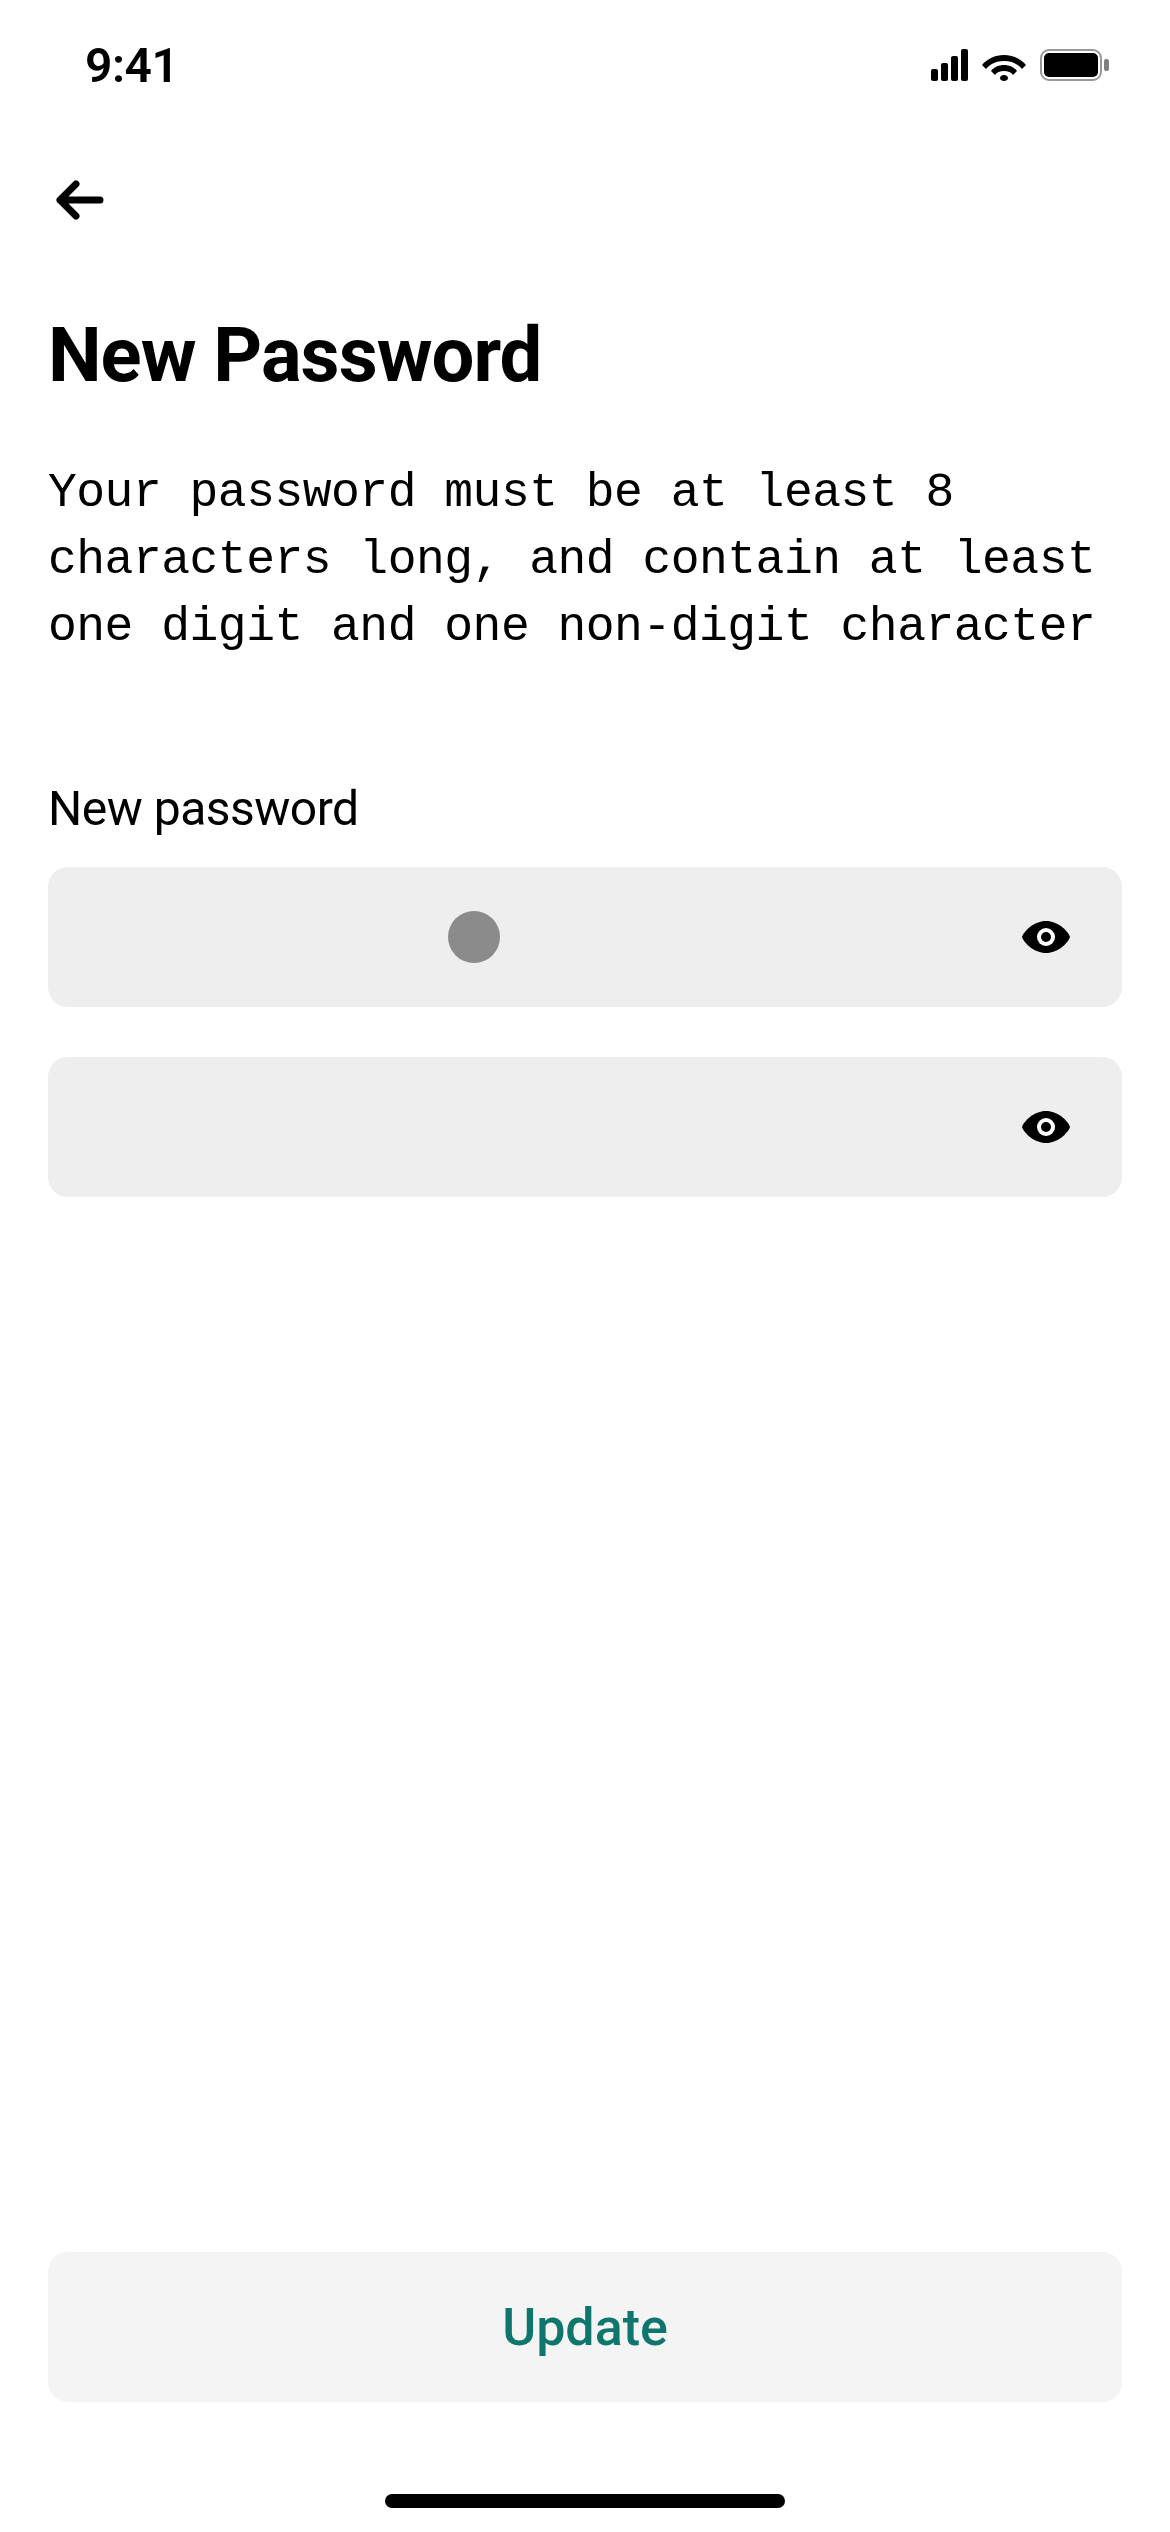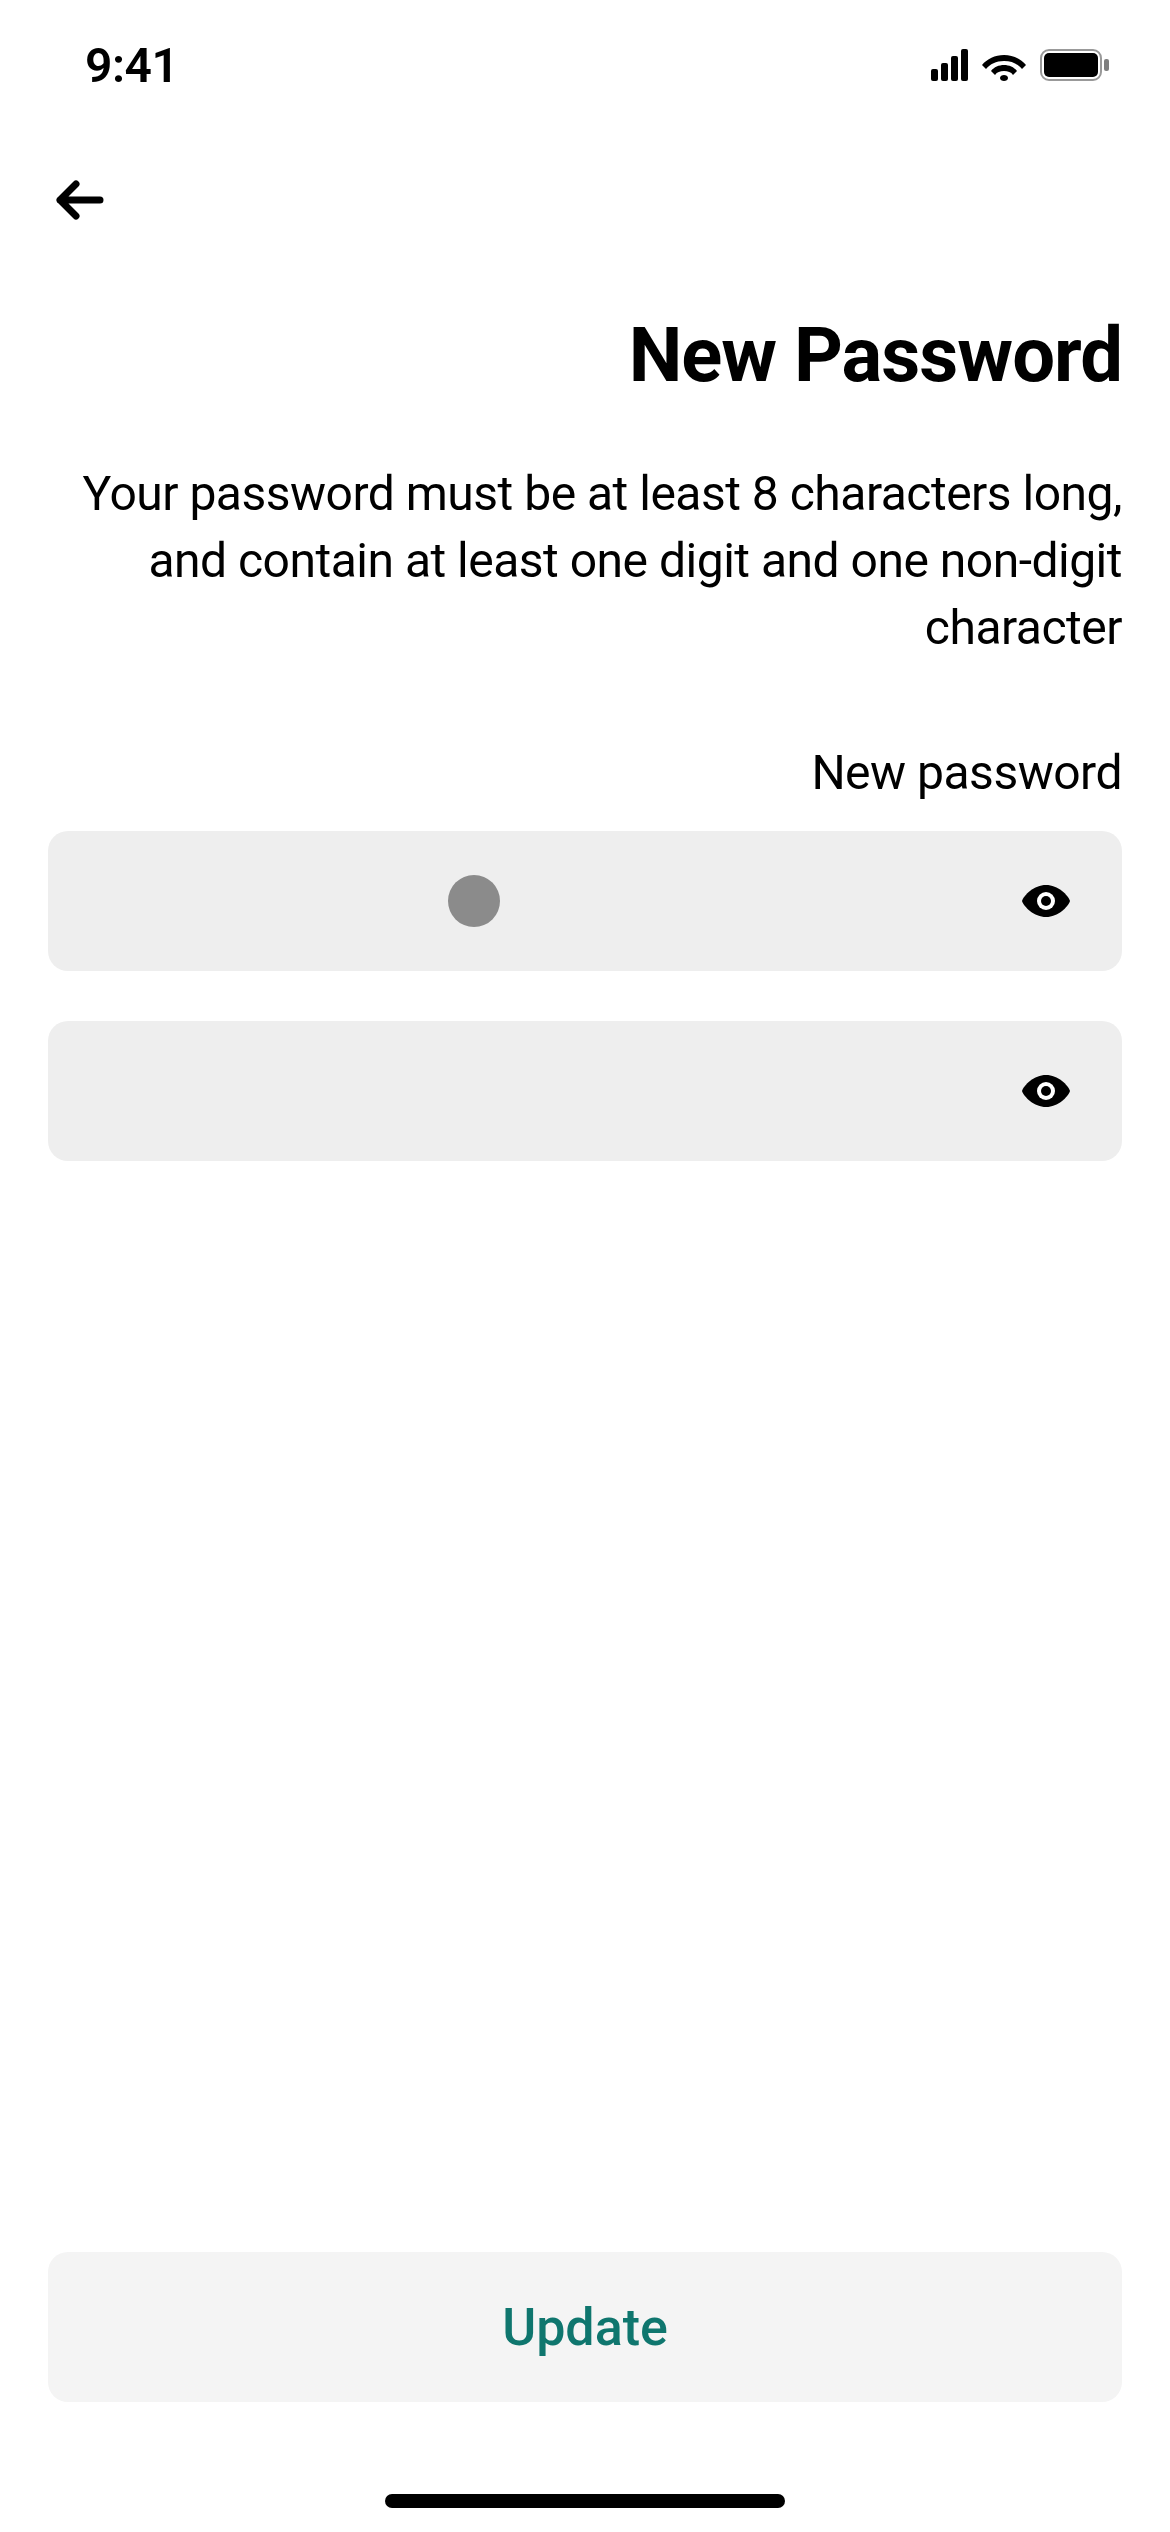--- a/index.html
+++ b/index.html
@@ -84,35 +84,35 @@
     .nav-title {
       width: 100%;
       text-align: center;
       font-size: 54px;
       font-weight: 600;
     }
     
     
     .content {
       padding: 40px 48px 12px 48px;
-      text-align: right;
     }
     
     .page-title {
       font-size: 76px;
       font-weight: 700;
       margin-bottom: 60px;
       letter-spacing: -1px;
     }
     
     .description {
       font-size: 48px;
       line-height: 1.4;
-      margin-bottom: 82px;
+      margin-bottom: 118px;
       letter-spacing: -0.5px;
+      font-family: Liberation Mono, monospace;
     }
     
     .field-label {
       font-size: 48px;
       font-weight: 400;
       margin-bottom: 30px;
       letter-spacing: -0.5px;
     }
     
     .input-container {

